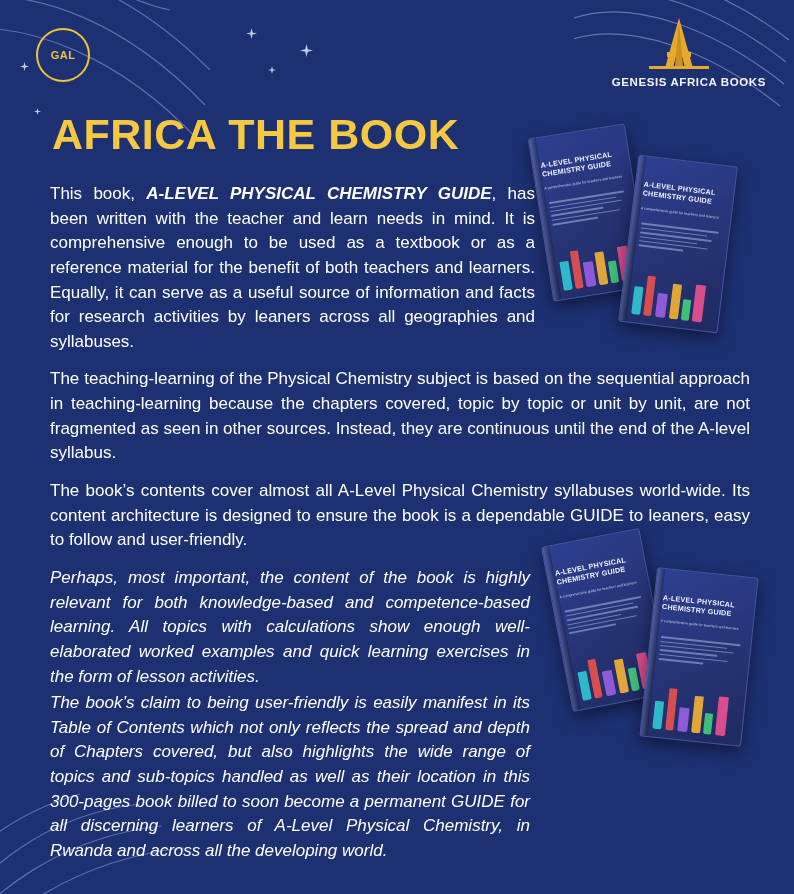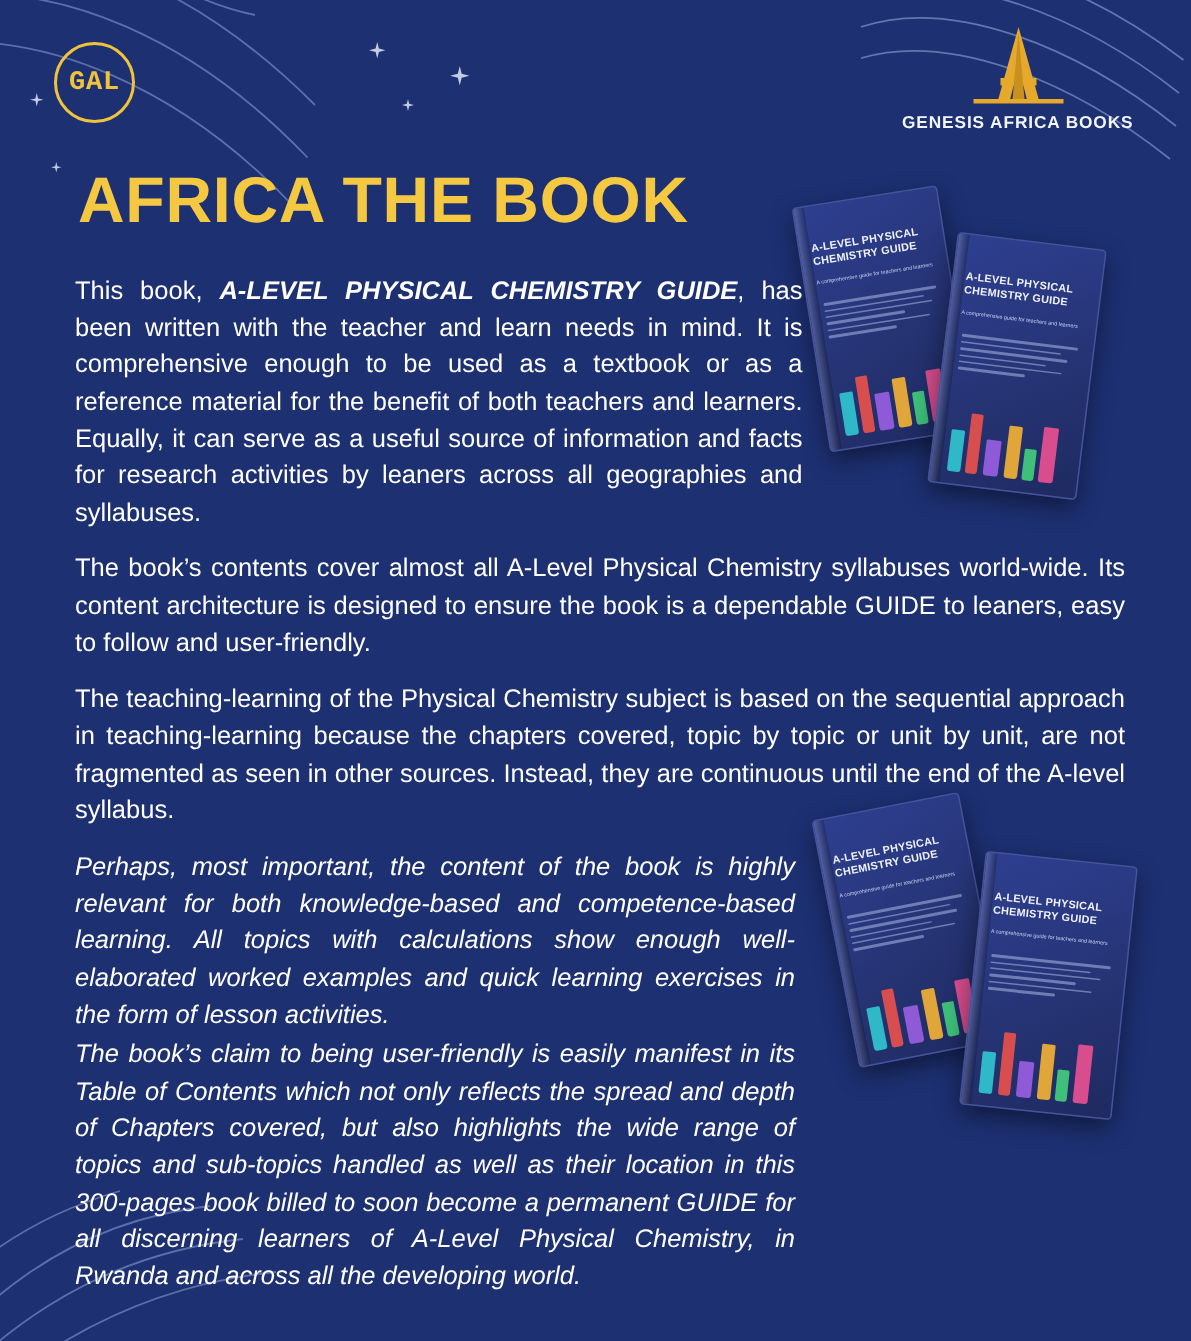--- a/index.html
+++ b/index.html
@@ -26,31 +26,31 @@
 
   
   .logo-left {
     position: absolute; left: 36px; top: 28px;
     display: flex; align-items: center; gap: 12px;
   }
   .gal-circle {
     width: 54px; height: 54px; border-radius: 50%;
     border: 2px solid #f0c33c;
     display: flex; align-items: center; justify-content: center;
-    color: #f0c33c; font-weight: 700; font-size: 18px; letter-spacing: .5px; font-family: Liberation Mono, monospace;
+    color: #f0c33c; font-weight: 700; font-size: 11px; letter-spacing: .5px;
   }
   .gal-words {
     font-weight: 800; font-size: 25px; line-height: 1.05;
     color: #d32f2f; letter-spacing: .5px;
   }
   .gal-words .l2 { font-size: 24px; }
 
   .logo-right {
     position: absolute; right: 28px; top: 16px;
-    width: 175px; text-align: center;
+    width: 175px; text-align: right;
   }
   .gab-mark { height: 56px; position: relative; }
   .gab-label {
     margin-top: 4px;
     font-size: 11.5px; font-weight: 700; letter-spacing: .6px;
     color: #f2f5fb;
   }
 
   
   .title {
@@ -264,22 +264,22 @@
         <div class="fl" style="left:50%; width:9px;  height:72%; background:#e0a63a;"></div>
         <div class="fl" style="left:64%; width:8px;  height:40%; background:#3fbf7a;"></div>
         <div class="fl" style="left:77%; width:10px; height:76%; background:#d84d8e;"></div>
       </div>
     </div>
   </div>
 
   <div class="content">
     <p class="w-narrow"><span>This book, </span><em>A-LEVEL PHYSICAL CHEMISTRY GUIDE</em><span>, has been written with the teacher and learn needs in mind. It is comprehensive enough to be used as a textbook or as a reference material for the benefit of both teachers and learners. Equally, it can serve as a useful source of information and facts for research activities by leaners across all geographies and syllabuses.</span></p>
 
+    <p class="w-wide">The teaching-learning of the Physical Chemistry subject is based on the sequential approach in teaching-learning because the chapters covered, topic by topic or unit by unit, are not fragmented as seen in other sources. Instead, they are continuous until the end of the A-level syllabus.</p>
+
     <p class="w-wide">The book’s contents cover almost all A-Level Physical Chemistry syllabuses world-wide. Its content architecture is designed to ensure the book is a dependable GUIDE to leaners, easy to follow and user-friendly.</p>
 
-    <p class="w-wide">The teaching-learning of the Physical Chemistry subject is based on the sequential approach in teaching-learning because the chapters covered, topic by topic or unit by unit, are not fragmented as seen in other sources. Instead, they are continuous until the end of the A-level syllabus.</p>
-
     <p class="w-mid tight">Perhaps, most important, the content of the book is highly relevant for both knowledge-based and competence-based learning. All topics with calculations show enough well-elaborated worked examples and quick learning exercises in the form of lesson activities.</p>
 
     <p class="w-mid">The book’s claim to being user-friendly is easily manifest in its Table of Contents which not only reflects the spread and depth of Chapters covered, but also highlights the wide range of topics and sub-topics handled as well as their location in this 300-pages book billed to soon become a permanent GUIDE for all discerning learners of A-Level Physical Chemistry, in Rwanda and across all the developing world.</p>
   </div>
 
 </div>
 
 </body></html>

